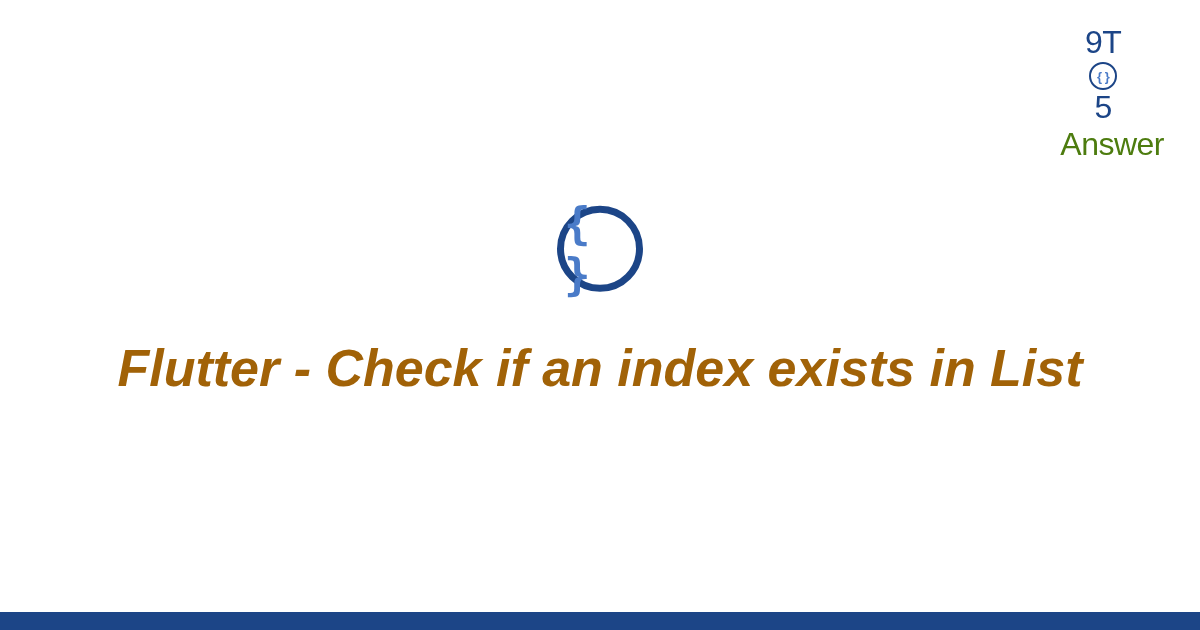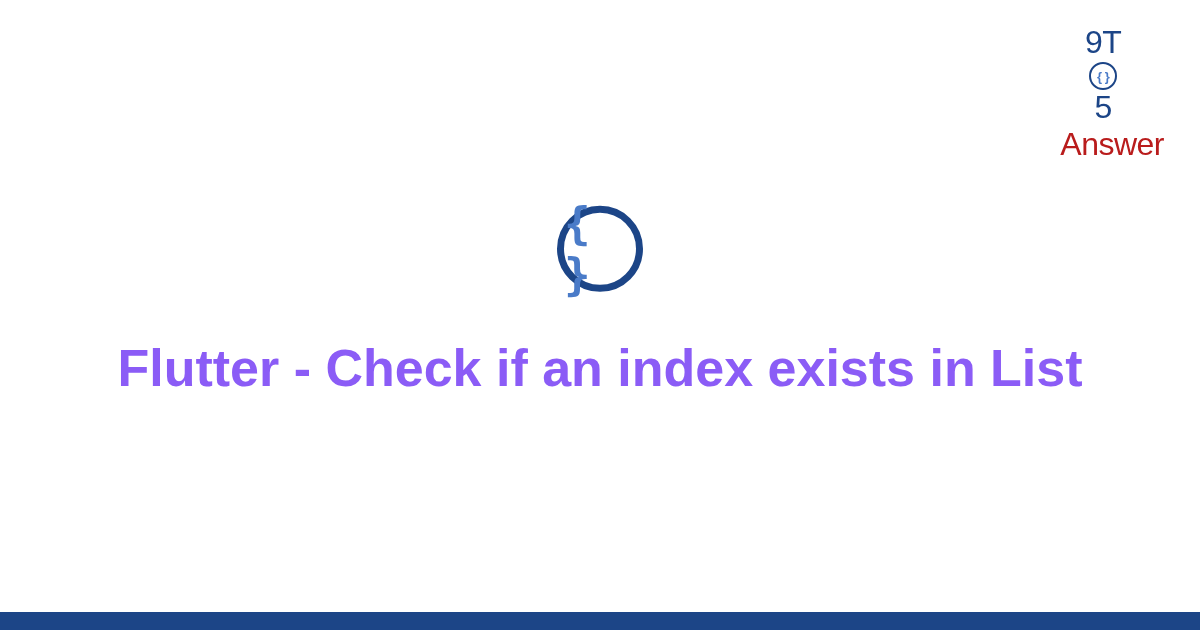--- a/index.html
+++ b/index.html
@@ -43,21 +43,21 @@
       color: #4a7bc8;
       font-weight: 600;
       position: relative;
       top: 1px;
     }
     .brand .five {
       color: #1c4587;
       font-weight: 500;
     }
     .brand .answer {
-      color: #b91c1c;
+      color: #4d7c0f;
       font-weight: 400;
       margin-left: 18px;
     }
     .center-content {
       position: absolute;
       top: 50%;
       left: 50%;
       transform: translate(-50%, -56%);
       width: 100%;
       display: flex;
@@ -76,24 +76,25 @@
       margin-bottom: 44px;
       font-size: 44px;
       font-weight: 700;
       color: #4a7bc8;
       letter-spacing: -2px;
       font-family: Consolas, Monaco, monospace;
     }
     .title {
       font-size: 52px;
       font-weight: 700;
-      color: #8b5cf6;
+      color: #a16207;
       text-align: center;
       line-height: 1.25;
       max-width: 1000px;
+      font-style: italic;
     }
     .bottom-bar {
       position: absolute;
       bottom: 0;
       left: 0;
       right: 0;
       height: 18px;
       background: #1c4587;
     }
   </style>

